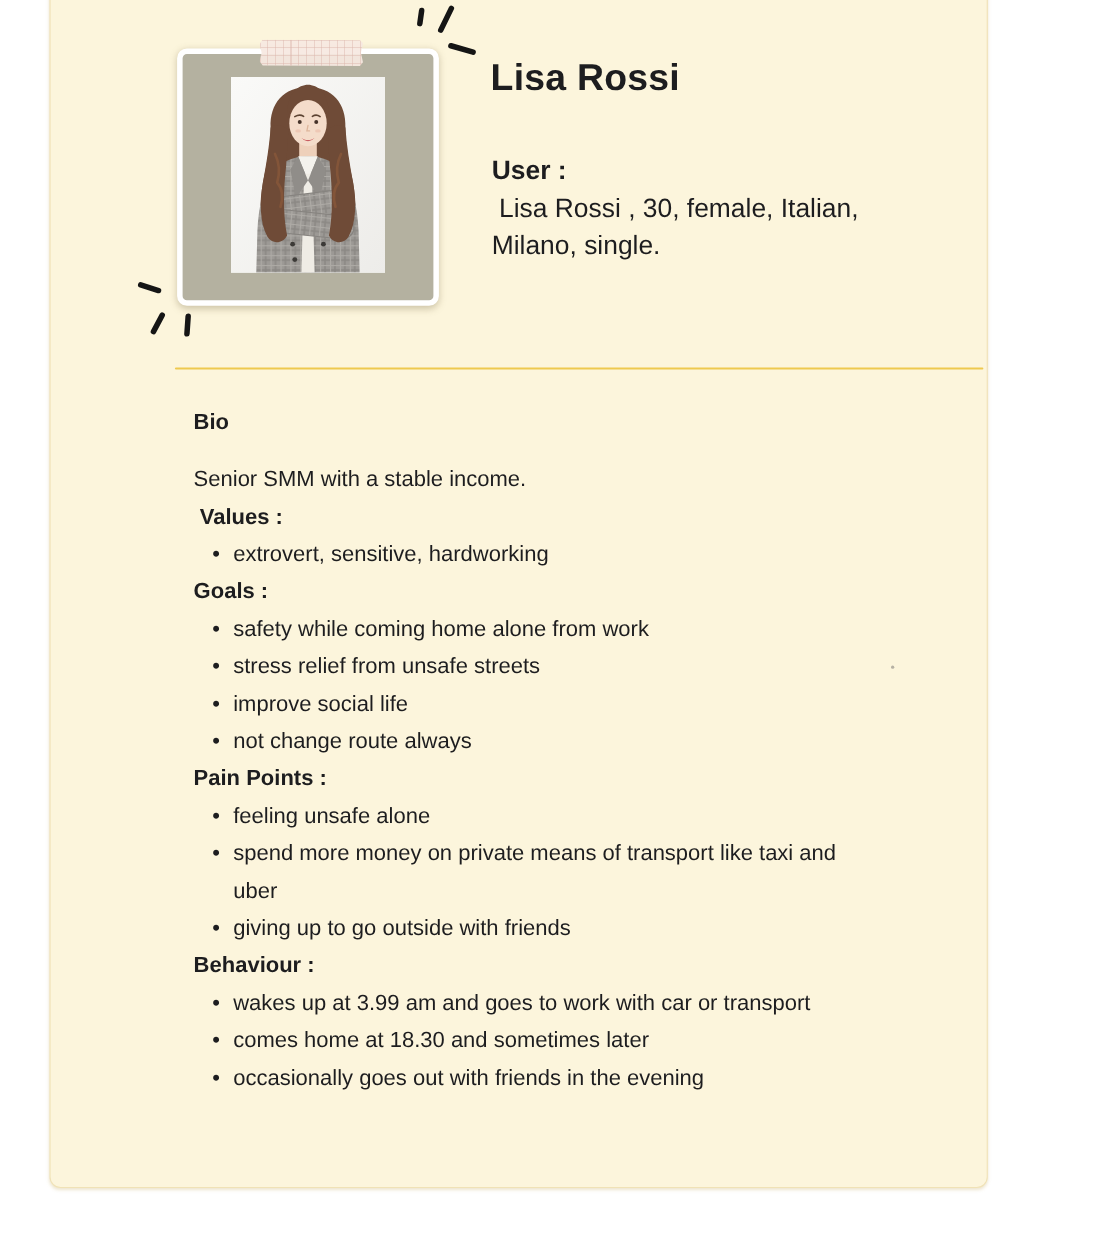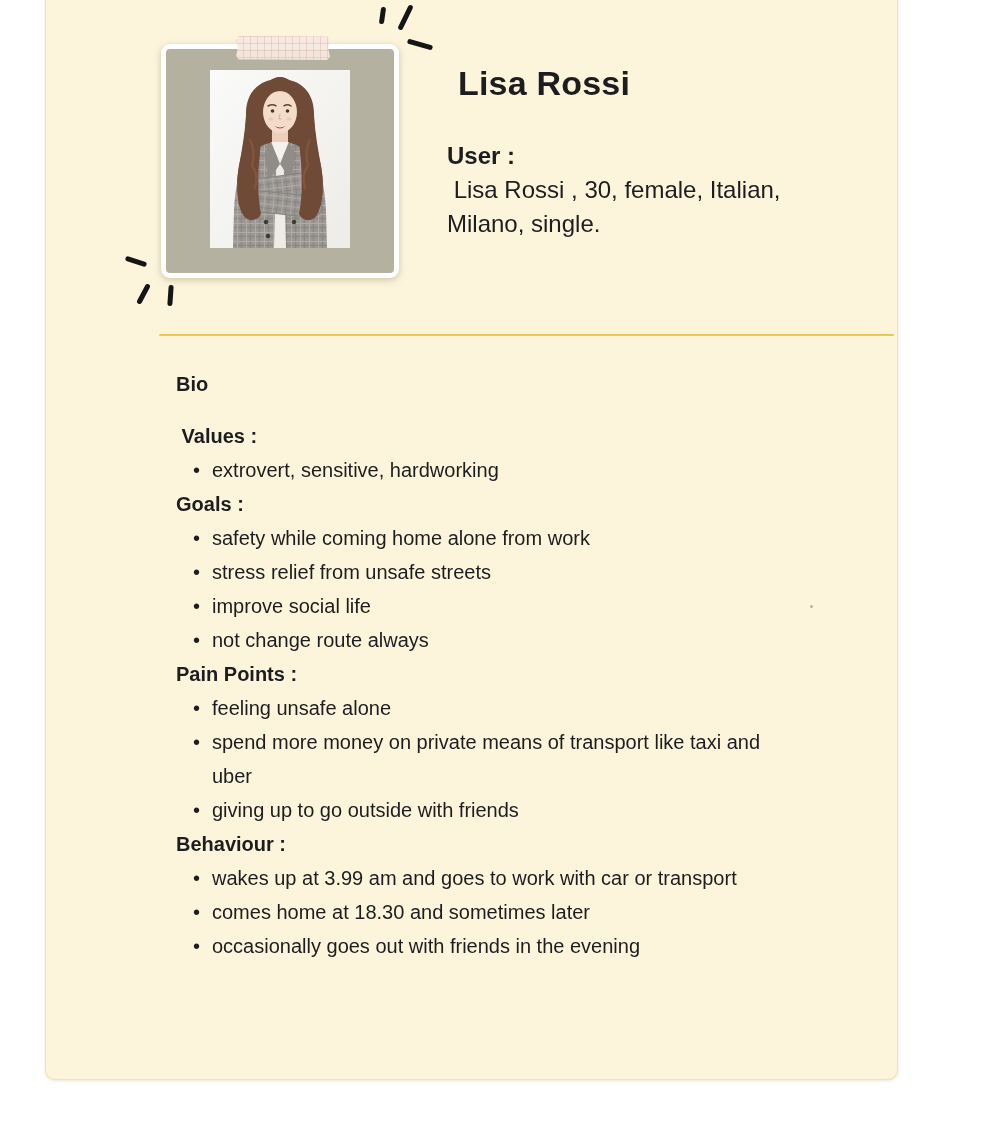--- a/index.html
+++ b/index.html
@@ -152,27 +152,28 @@
 
         <path d="M36 46 C35 62 32 80 29 96 C26 114 26 132 33 145 C37 152 47 152 51 144 C47 124 48 100 50 82 C51 68 52 56 52 48 C46 43 40 43 36 46 Z" fill="#6f4b37"></path>
         <path d="M104 46 C105 62 108 80 111 96 C114 114 114 132 107 145 C103 152 93 152 89 144 C93 124 92 100 90 82 C89 68 88 56 88 48 C94 43 100 43 104 46 Z" fill="#6f4b37"></path>
         <path d="M40 70 q6 12 2 26 q7 8 3 22" stroke="#835539" stroke-width="2.4" fill="none" stroke-linecap="round"></path>
         <path d="M100 70 q-6 12 -2 26 q-7 8 -3 22" stroke="#835539" stroke-width="2.4" fill="none" stroke-linecap="round"></path>
       </svg>
     </div>
   </div>
   <div class="tape"></div>
 
-  <h1 class="title" style="margin:12px">Lisa Rossi</h1>
+  <h1 class="title" style="margin:0">Lisa Rossi</h1>
   <div class="user-block"><span class="user-label">User :</span><br><span> Lisa Rossi , 30, female, Italian, Milano, single.</span></div>
 
   <div class="divider"></div>
 
   <div class="bio">
     <div class="bio-heading">Bio</div>
+    <div class="bio-intro">Senior SMM with a stable income.</div>
     <div>
         <div class="bio-label"> Values :</div>
         <ul class="bio-list">
           <li class="bio-item"><span class="bio-item-text">extrovert, sensitive, hardworking</span></li>
         </ul>
         <div class="bio-label">Goals :</div>
         <ul class="bio-list">
           <li class="bio-item"><span class="bio-item-text">safety while coming home alone from work</span></li>
           <li class="bio-item"><span class="bio-item-text">stress relief from unsafe streets</span></li>
           <li class="bio-item"><span class="bio-item-text">improve social life</span></li>

